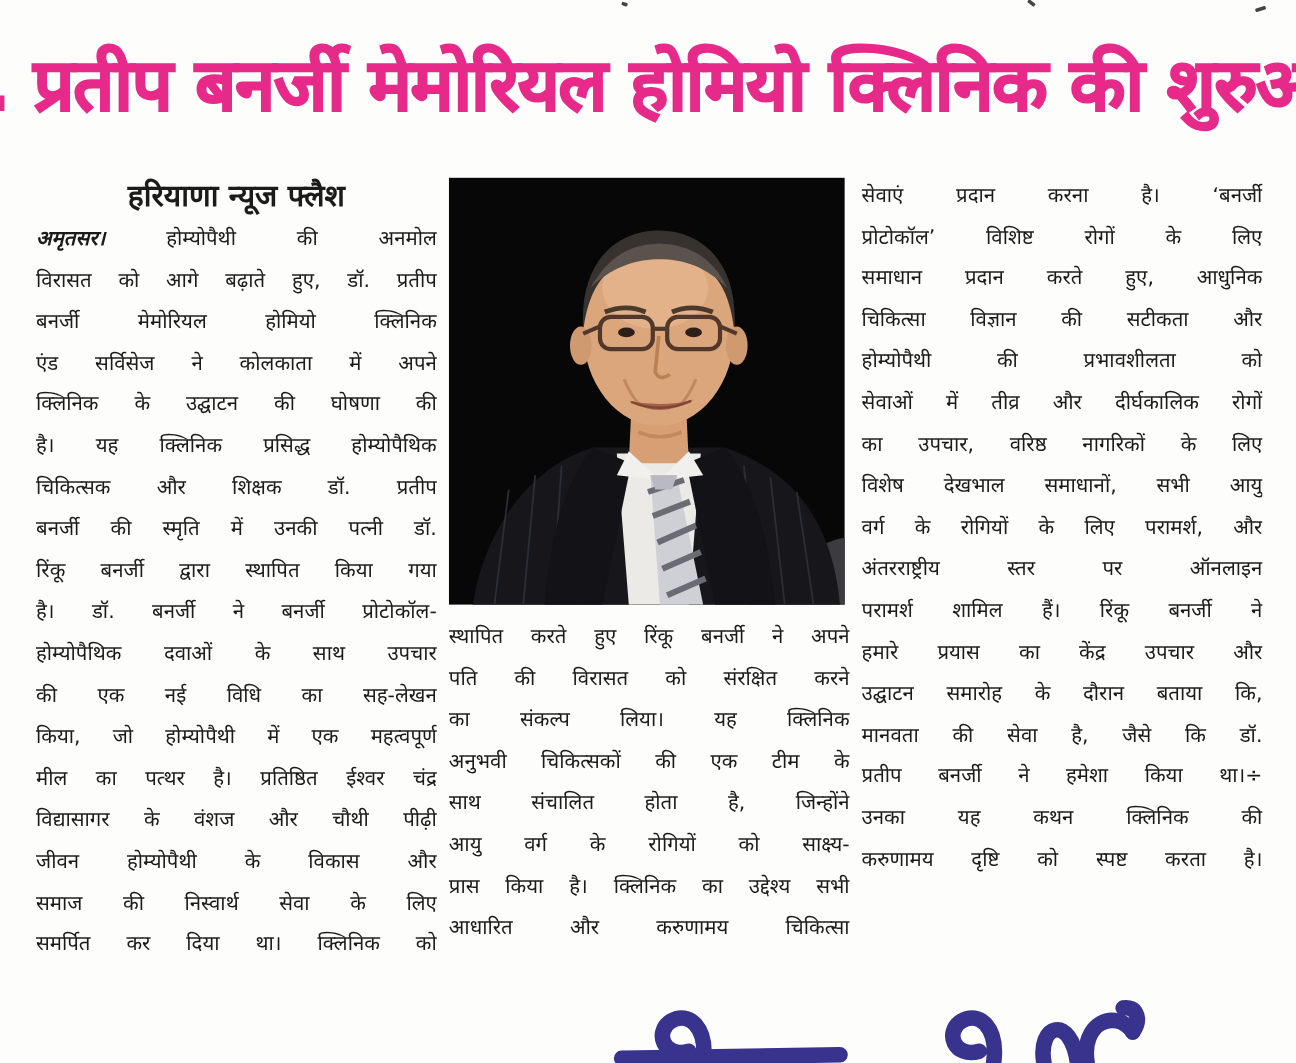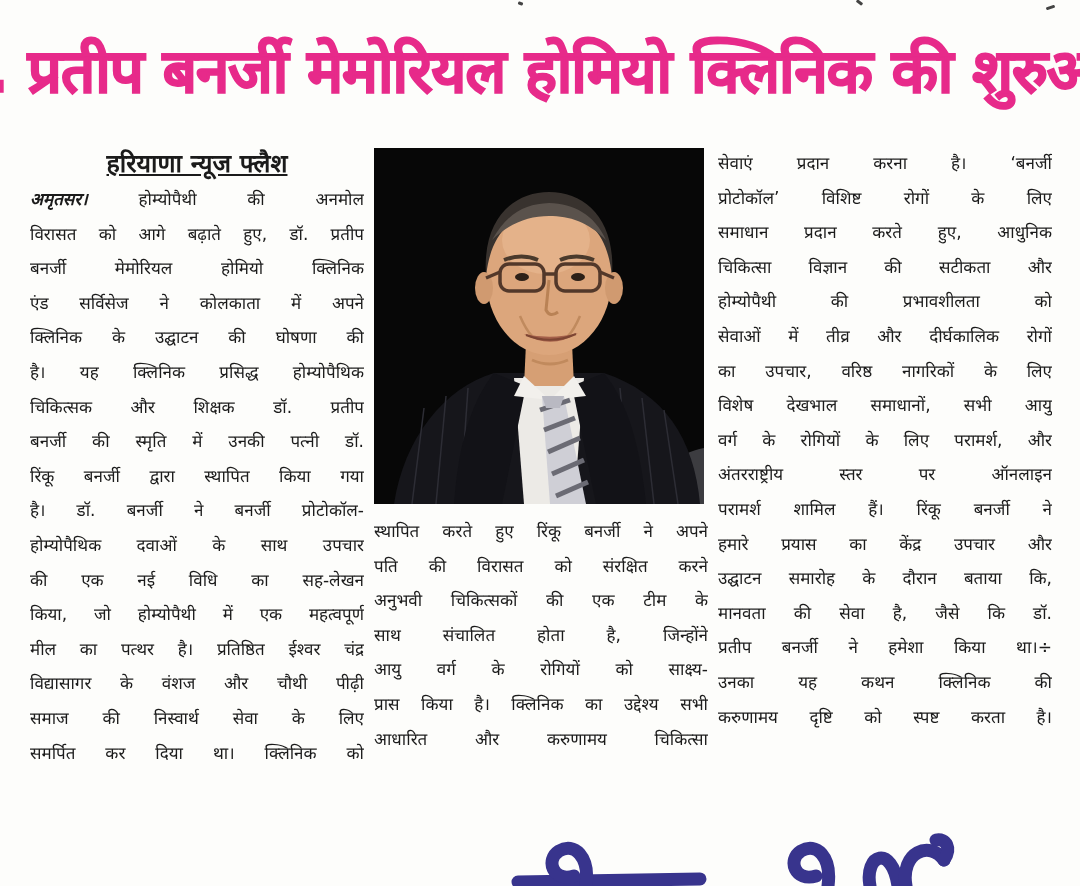--- a/index.html
+++ b/index.html
@@ -34,21 +34,20 @@
     text-align-last:justify;
     white-space:nowrap;
     overflow:hidden;
   }
   .kicker{
     font-size:25px;
     font-weight:bold;
     text-align:center;
     text-align-last:center;
     line-height:36px;
-    text-decoration:underline;
   }
   .dl{font-weight:bold;font-style:italic;}
   .photo-wrap{
     width:330px;height:356px;
     margin:2px 0 10px 0;
   }
   .photo-wrap svg{display:block;}
   .signature{
     position:absolute;
     left:500px;bottom:0;
@@ -89,20 +88,21 @@
           <div class="tl">है। यह क्लिनिक प्रसिद्ध होम्योपैथिक</div>
           <div class="tl">चिकित्सक और शिक्षक डॉ. प्रतीप</div>
           <div class="tl">बनर्जी की स्मृति में उनकी पत्नी डॉ.</div>
           <div class="tl">रिंकू बनर्जी द्वारा स्थापित किया गया</div>
           <div class="tl">है। डॉ. बनर्जी ने बनर्जी प्रोटोकॉल-</div>
           <div class="tl">होम्योपैथिक दवाओं के साथ उपचार</div>
           <div class="tl">की एक नई विधि का सह-लेखन</div>
           <div class="tl">किया, जो होम्योपैथी में एक महत्वपूर्ण</div>
           <div class="tl">मील का पत्थर है। प्रतिष्ठित ईश्वर चंद्र</div>
           <div class="tl">विद्यासागर के वंशज और चौथी पीढ़ी</div>
+          <div class="tl">जीवन होम्योपैथी के विकास और</div>
           <div class="tl">समाज की निस्वार्थ सेवा के लिए</div>
           <div class="tl">समर्पित कर दिया था। क्लिनिक को</div>
         </div>
     </div>
 
     <div class="col">
       <div class="photo-wrap">
         <svg width="330" height="356" viewBox="0 0 330 356">
           <rect x="0" y="0" width="330" height="356" fill="#070707"></rect>
 
@@ -173,20 +173,21 @@
 
           <path d="M 150 186 Q 177 202 204 185 Q 178 192 150 186 Z" fill="#a4604a"></path>
           <path d="M 152 187 Q 177 197 202 186" stroke="#7d4533" stroke-width="2" fill="none"></path>
 
           <path d="M 158 212 Q 176 220 194 212" stroke="#c18a5d" stroke-width="3" fill="none"></path>
         </svg>
       </div>
       <div>
           <div class="tl">स्थापित करते हुए रिंकू बनर्जी ने अपने</div>
           <div class="tl">पति की विरासत को संरक्षित करने</div>
+          <div class="tl">का संकल्प लिया। यह क्लिनिक</div>
           <div class="tl">अनुभवी चिकित्सकों की एक टीम के</div>
           <div class="tl">साथ संचालित होता है, जिन्होंने</div>
           <div class="tl">आयु वर्ग के रोगियों को साक्ष्य-</div>
           <div class="tl">प्रास किया है। क्लिनिक का उद्देश्य सभी</div>
           <div class="tl">आधारित और करुणामय चिकित्सा</div>
         </div>
     </div>
 
     <div class="col">
       <div>

